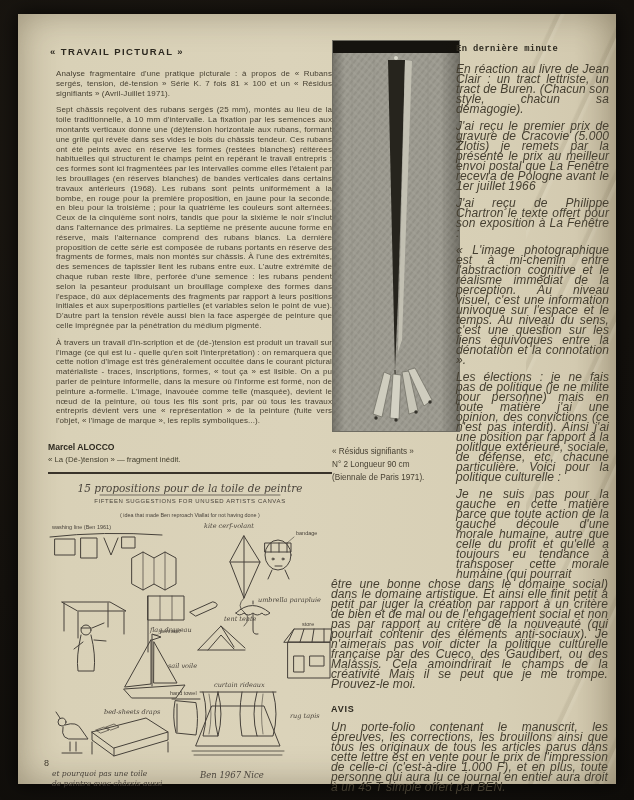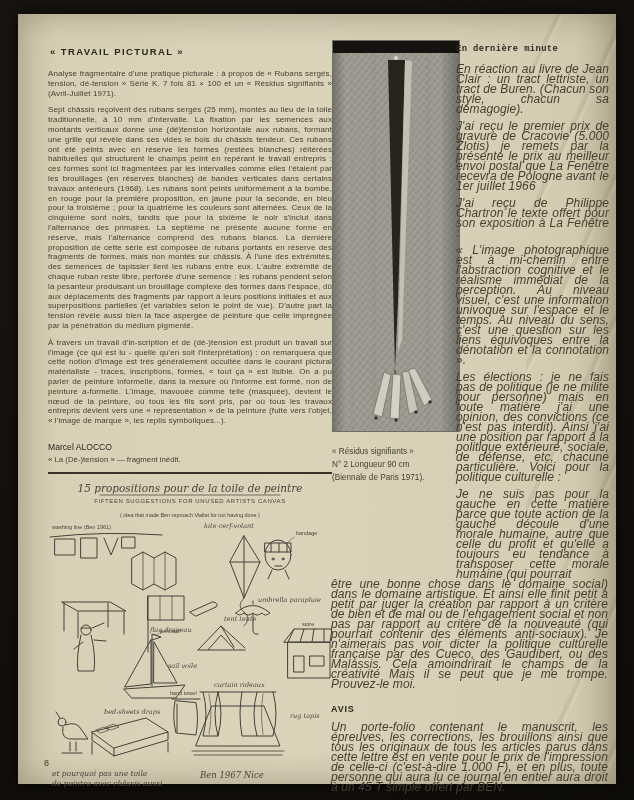--- a/index.html
+++ b/index.html
@@ -13,22 +13,22 @@
   .paper{
     position:absolute;left:18px;top:14px;width:598px;height:770px;
     background:linear-gradient(90deg,#d2c9ae 0%,#d9d1b7 8%,#dbd3ba 45%,#d7cfb5 80%,#d3cab0 93%,#c3b99e 100%);
     box-shadow:inset 0 0 34px rgba(60,50,30,.35), 0 0 18px rgba(0,0,0,.8);
   }
   .wrinkle{position:absolute;right:0;top:0;width:90px;height:100%;pointer-events:none;
     background:repeating-linear-gradient(115deg, rgba(90,80,55,0) 0 26px, rgba(90,80,55,.10) 28px 31px, rgba(255,255,245,.08) 32px 34px, rgba(90,80,55,0) 36px 60px);}
   
   .col-left{position:absolute;left:30px;top:28px;width:284px;color:#3e3245;}
   .art-title{font-weight:bold;font-size:9.5px;letter-spacing:1.4px;color:#2c281f;margin:4px 0 12px 2px;}
-  .col-left p{margin:0 0 7px 0;font-size:8px;line-height:9.8px;text-align:justify;color:#453f31;letter-spacing:.1px;}
-  .author{font-weight:normal;font-size:8.6px;color:#2e2a21;margin-top:16px;}
+  .col-left p{margin:0 0 7px 8px;font-size:8px;line-height:9.8px;text-align:justify;color:#453f31;letter-spacing:.1px;}
+  .author{font-weight:bold;font-size:8.6px;color:#2e2a21;margin-top:16px;}
   .source{font-size:7.8px;color:#45402f;margin-top:3px;}
   .divider{height:2px;background:#39332a;margin-top:8px;}
   .sketch{display:block;margin-top:6px;}
   .sketch text{fill:#4a443c;}
   .hw{font-family:"DejaVu Serif", serif;font-style:italic;}
   .pagenum{position:absolute;left:26px;top:744px;font-size:9px;color:#3f392d;}
   
   .photo-block{position:absolute;left:314px;top:26px;width:128px;}
   .caption{margin-top:9px;text-align:left;font-size:8.2px;line-height:13px;color:#453f31;}
   

